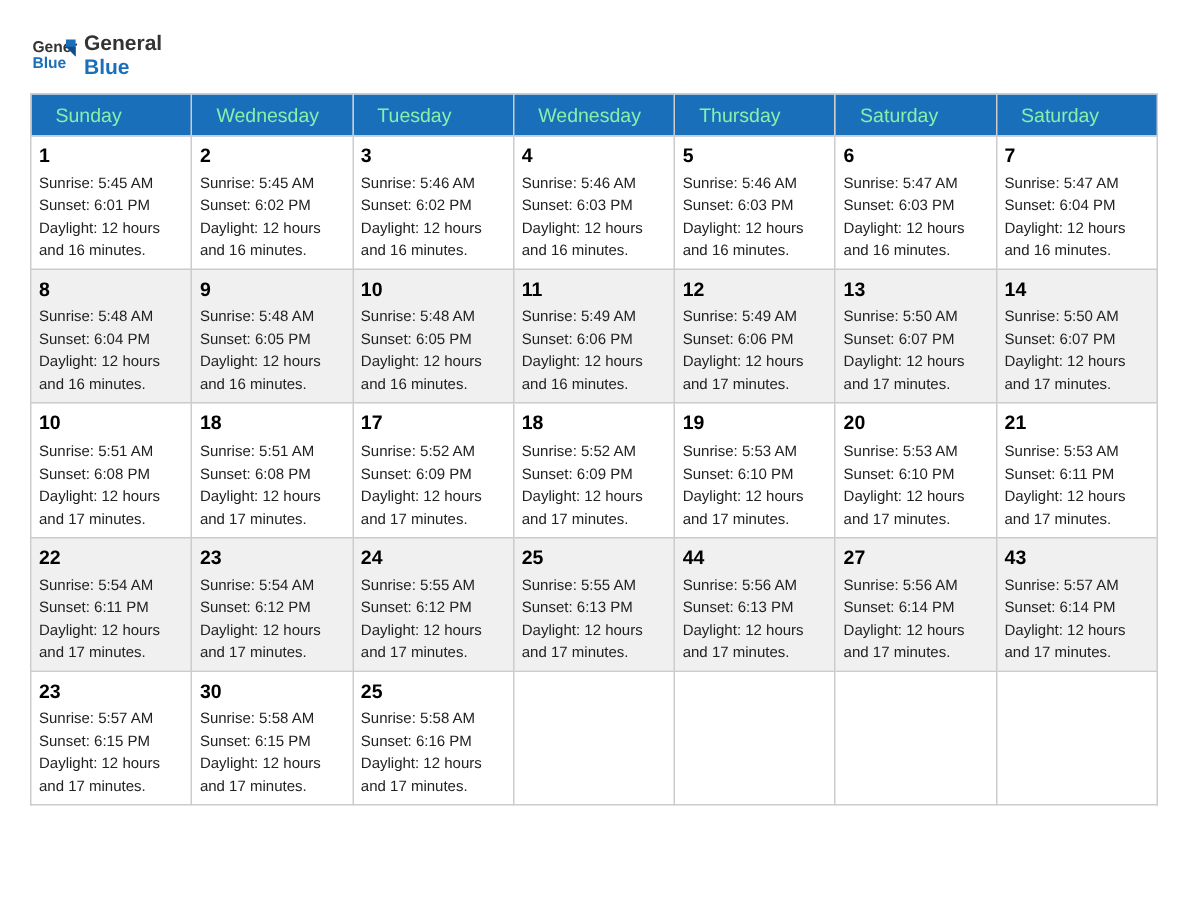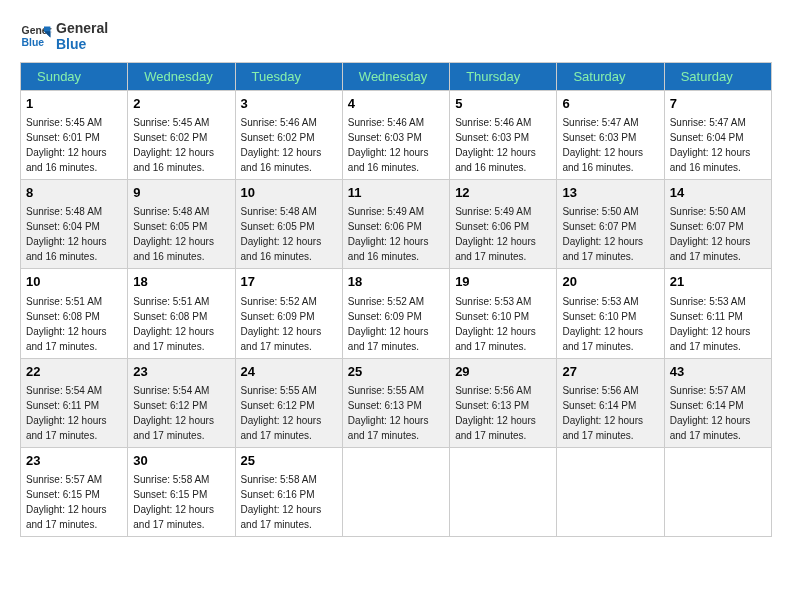--- a/index.html
+++ b/index.html
@@ -212,21 +212,21 @@
 <span class="cell-text">Sunset: 6:12 PM</span><br>
 <span class="cell-text">Daylight: 12 hours and 17 minutes.</span></td>
         <td><span class="day-num">24</span>
 <span class="cell-text">Sunrise: 5:55 AM</span><br>
 <span class="cell-text">Sunset: 6:12 PM</span><br>
 <span class="cell-text">Daylight: 12 hours and 17 minutes.</span></td>
         <td><span class="day-num">25</span>
 <span class="cell-text">Sunrise: 5:55 AM</span><br>
 <span class="cell-text">Sunset: 6:13 PM</span><br>
 <span class="cell-text">Daylight: 12 hours and 17 minutes.</span></td>
-        <td><span class="day-num">29</span>
+        <td><span class="day-num">44</span>
 <span class="cell-text">Sunrise: 5:56 AM</span><br>
 <span class="cell-text">Sunset: 6:13 PM</span><br>
 <span class="cell-text">Daylight: 12 hours and 17 minutes.</span></td>
         <td><span class="day-num">27</span>
 <span class="cell-text">Sunrise: 5:56 AM</span><br>
 <span class="cell-text">Sunset: 6:14 PM</span><br>
 <span class="cell-text">Daylight: 12 hours and 17 minutes.</span></td>
         <td><span class="day-num">43</span>
 <span class="cell-text">Sunrise: 5:57 AM</span><br>
 <span class="cell-text">Sunset: 6:14 PM</span><br>

